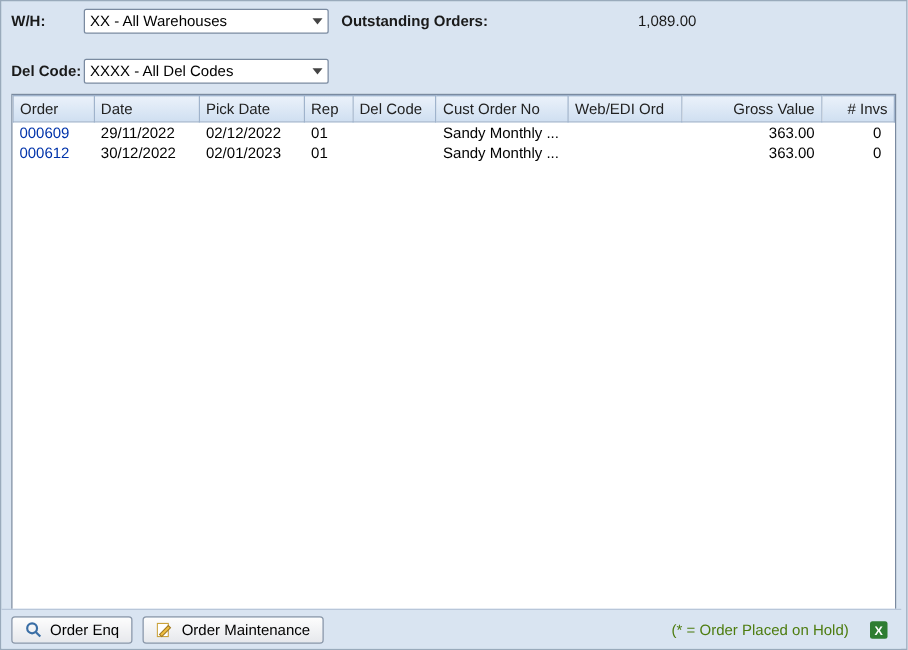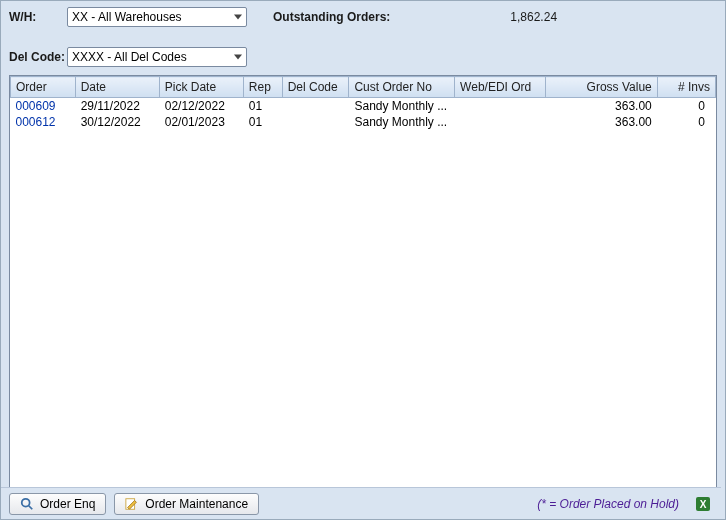--- a/index.html
+++ b/index.html
@@ -21,21 +21,21 @@
     grid-template-columns: 58px 190px 1fr;
     row-gap: 20px;
     align-items: center;
   }
   .filter-bar label {
     font-weight: bold;
     color: #1a1a1a;
   }
   .combo {
     position: relative;
-    width: 180px;
+    width: 196px;
     height: 20px;
     background: #fff;
     border: 1px solid #7a8aa0;
     border-radius: 2px;
     display: flex;
     align-items: center;
     padding: 0 18px 0 4px;
     font-size: 12px;
     cursor: pointer;
   }
@@ -114,22 +114,21 @@
     padding: 0 10px;
     background: linear-gradient(#fdfdfd, #e6e8ec);
     border: 1px solid #8a97a8;
     border-radius: 3px;
     font-size: 12px;
     cursor: pointer;
   }
   .btn svg { width: 14px; height: 14px; }
   .footer .spacer { flex: 1; }
   .footer .legend {
-    font-style: italic;
-    color: #4c1d95;
+    color: #4d7c0f;
     font-size: 12px;
     margin-right: 6px;
     margin-left: 48px;
   }
   .excel-btn {
     width: 20px; height: 20px;
     display: inline-flex; align-items: center; justify-content: center;
     cursor: pointer;
     border: 1px solid transparent;
     border-radius: 2px;
@@ -140,21 +139,21 @@
 <body>
 
 <div class="filter-bar">
   <label>W/H:</label>
   <div class="combo">
     <span>XX - All Warehouses</span>
     <span class="chev"></span>
   </div>
   <div class="outstanding">
     <span>Outstanding Orders:</span>
-    <span class="val">1,862.24</span>
+    <span class="val">1,089.00</span>
   </div>
 
   <label>Del Code:</label>
   <div class="combo">
     <span>XXXX - All Del Codes</span>
     <span class="chev"></span>
   </div>
   <div></div>
 </div>
 

